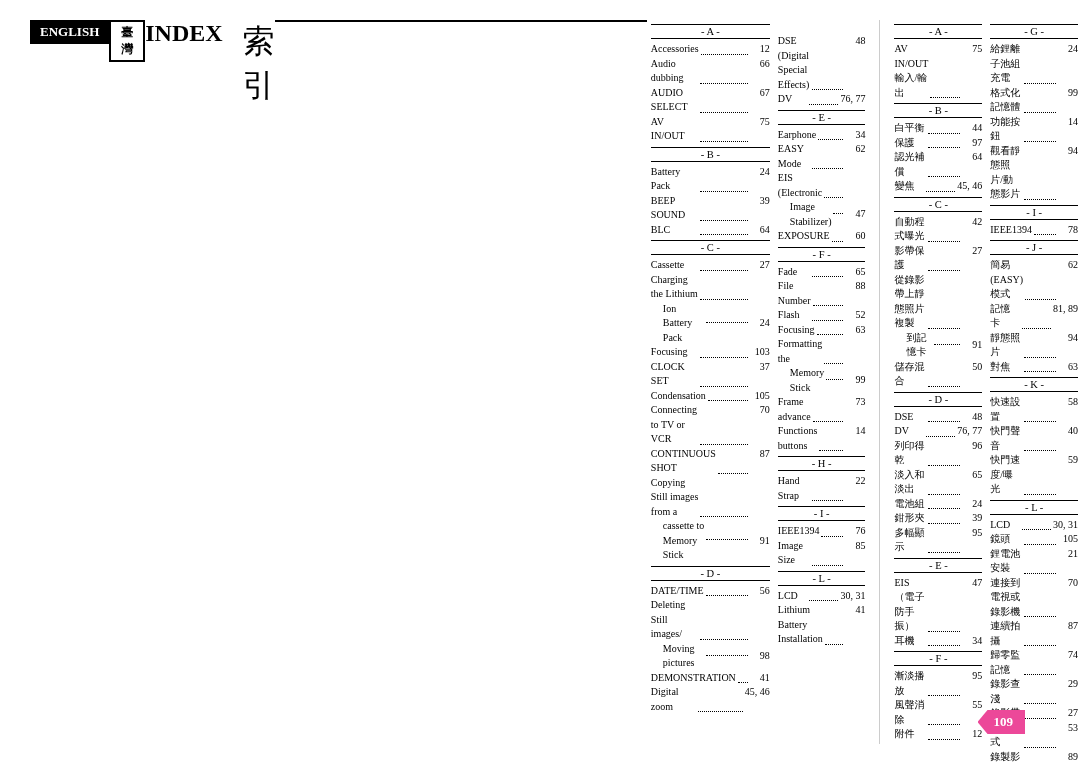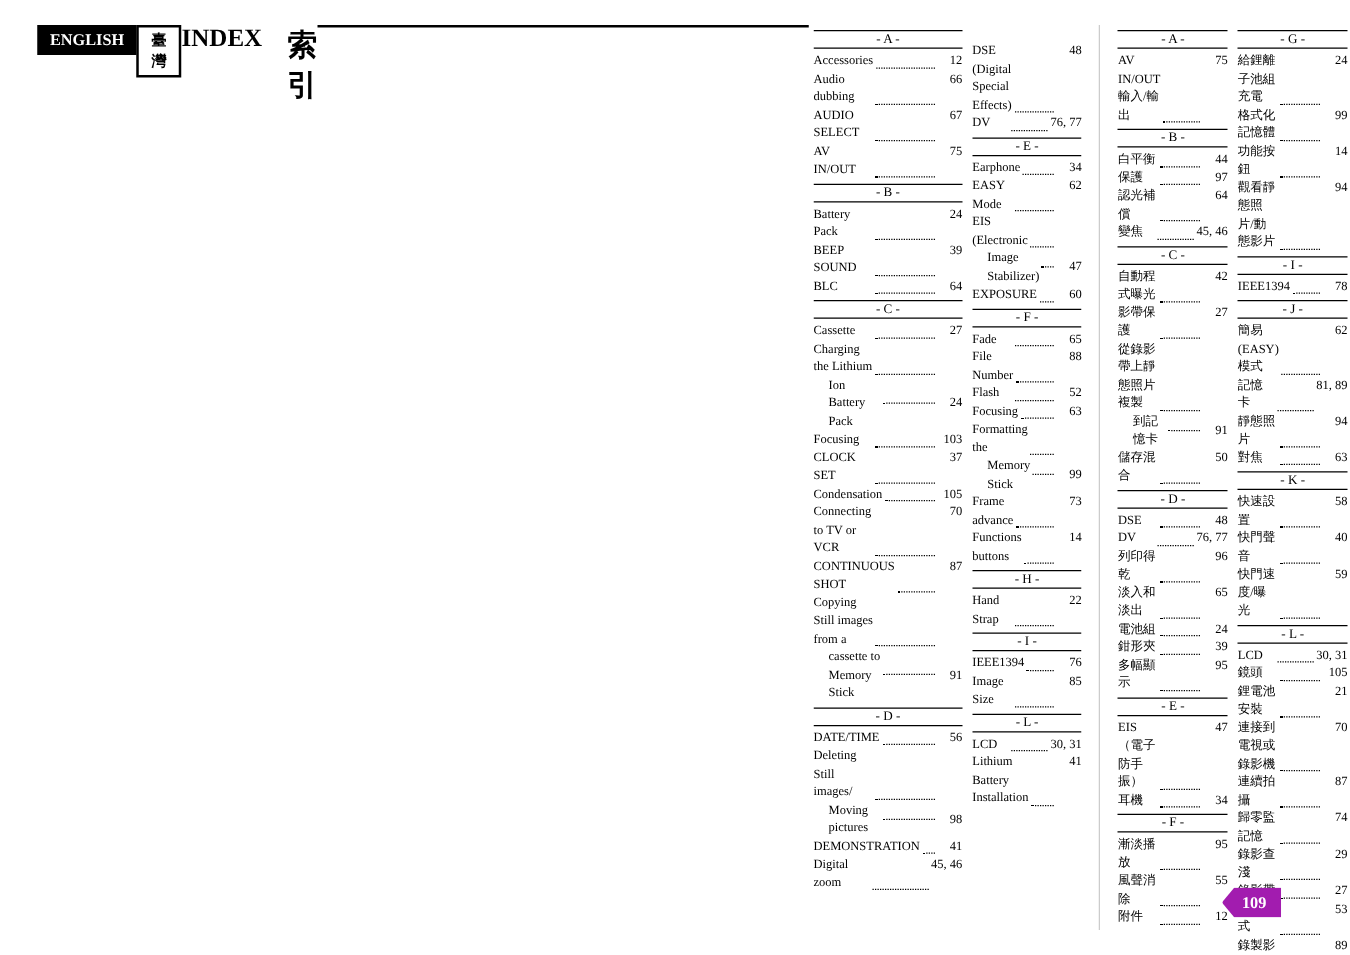--- a/index.html
+++ b/index.html
@@ -41,28 +41,28 @@
 
     .taiwan-box {
       border: 2px solid #000;
       padding: 2px 10px;
       font-size: 12px;
       font-weight: bold;
       display: inline-block;
     }
 
     .index-title {
-      font-size: 20px;
+      font-size: 24px;
       font-weight: bold;
       margin-bottom: 6px;
     }
 
     .chinese-index-title {
-      font-size: 24px;
-      font-weight: bold;
+      font-size: 32px;
+      font-weight: normal;
     }
 
     .titles-row {
       display: flex;
       justify-content: space-between;
       margin-bottom: 8px;
     }
 
     .titles-left { flex: 0 0 48%; }
     .titles-right { flex: 0 0 48%; text-align: left; padding-left: 20px; }
@@ -649,14 +649,14 @@
           </div>
         <div class="index-entry">
             <span class="entry-text">錄製影像到記憶卡上</span>
             <span class="entry-dots"></span>
             <span class="entry-num">89</span>
           </div>
       </div>
     </div>
   </div>
 
-  <div style="position:absolute; bottom:30px; right:55px; background:#a21caf; color:#fff; padding:4px 12px 4px 16px; font-size:13px; font-weight:bold; clip-path: polygon(10px 0%, 100% 0%, 100% 100%, 10px 100%, 0% 50%);">109</div>
+  <div style="position:absolute; bottom:30px; right:55px; background:#ec4899; color:#fff; padding:4px 12px 4px 16px; font-size:13px; font-weight:bold; clip-path: polygon(10px 0%, 100% 0%, 100% 100%, 10px 100%, 0% 50%);">109</div>
 </div>
 
 </body></html>

